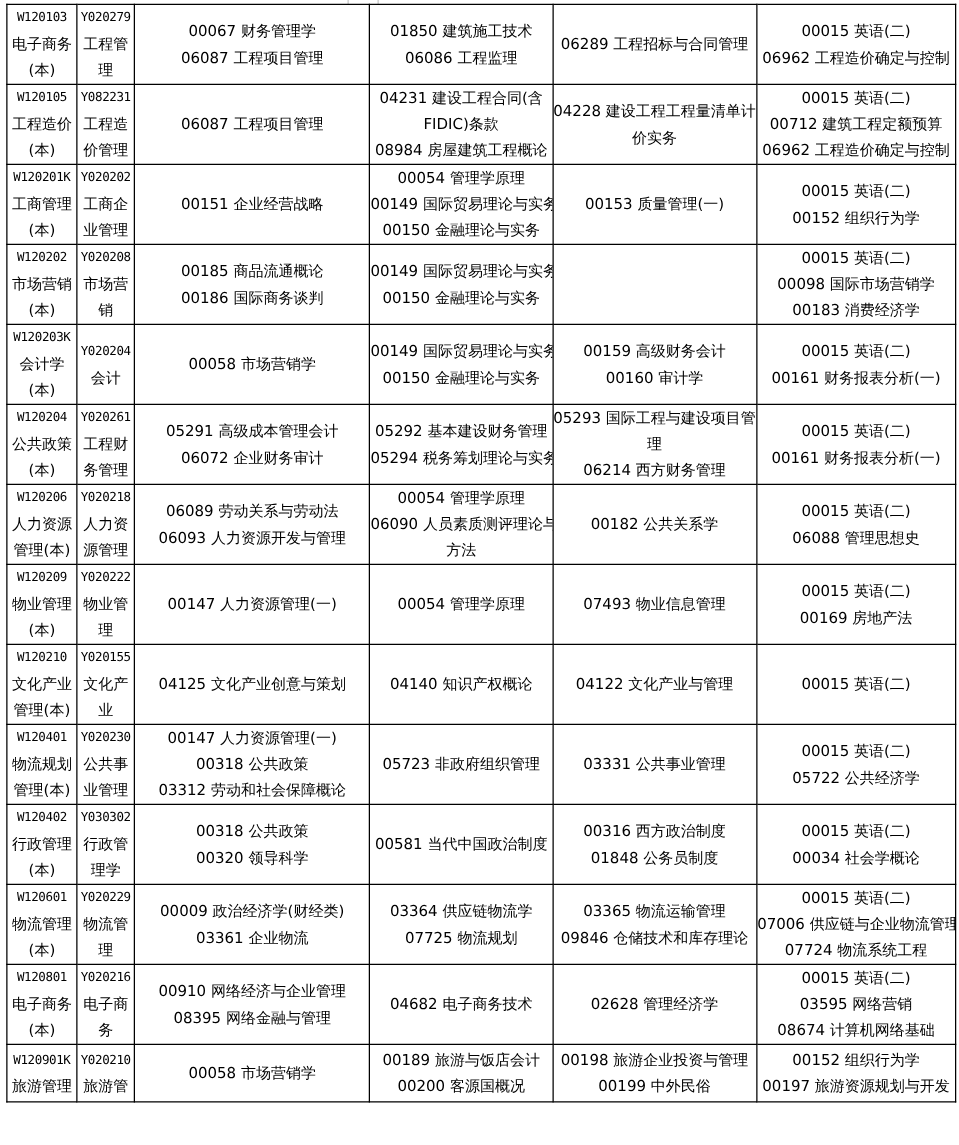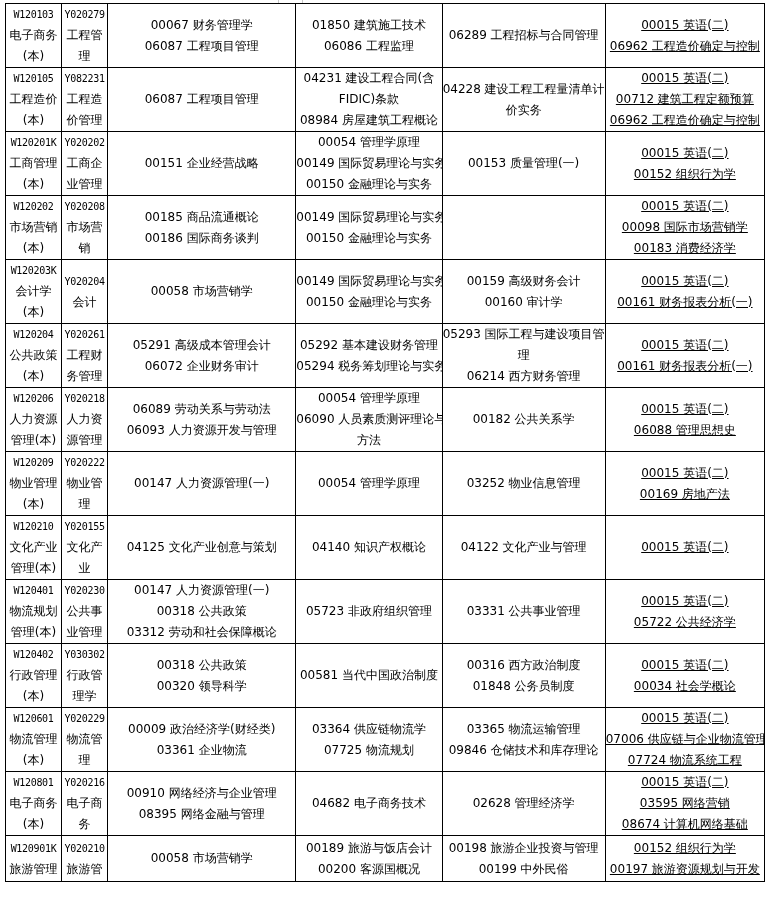--- a/index.html
+++ b/index.html
@@ -10,21 +10,21 @@
   table.grid { position: absolute; left: 5px; top: 3px; border-collapse: collapse;
                table-layout: fixed; width: 760px; }
   table.grid td { border: 1.5px solid #000; padding: 0; text-align: center;
                   vertical-align: middle; font-size: 12px; line-height: 21px;
                   overflow: hidden; white-space: nowrap; }
   td.c1 { width: 55px; font-size: 12.5px; }
   td.c2 { width: 45px; font-size: 12.5px; }
   td.c3 { width: 187px; }
   td.c4 { width: 145px; }
   td.c5 { width: 162px; }
-  td.c6 { width: 158px; text-decoration: underline; }
+  td.c6 { width: 158px; }
   .line { display: block; }
   .code-sm { font-family: "DejaVu Sans Mono", "Liberation Mono", monospace; font-size: 10px; letter-spacing: -0.3px; }
   .name { font-size: 12px; }
 </style>
 </head>
 <body>
 
 <div class="topmark"></div>
 
 <table class="grid">
@@ -232,21 +232,21 @@
           <span class="line ">物业管</span>
           <span class="line ">理</span>
         </td>
         <td class="c3">
           <span class="line name">00147 人力资源管理(一)</span>
         </td>
         <td class="c4">
           <span class="line name">00054 管理学原理</span>
         </td>
         <td class="c5">
-          <span class="line name">03252 物业信息管理</span>
+          <span class="line name">07493 物业信息管理</span>
         </td>
         <td class="c6">
           <span class="line name">00015 英语(二)</span>
           <span class="line name">00169 房地产法</span>
         </td>
       </tr>
       <tr style="height: 63px;">
         <td class="c1">
           <span class="line code-sm">W120210</span>
           <span class="line ">文化产业</span>

